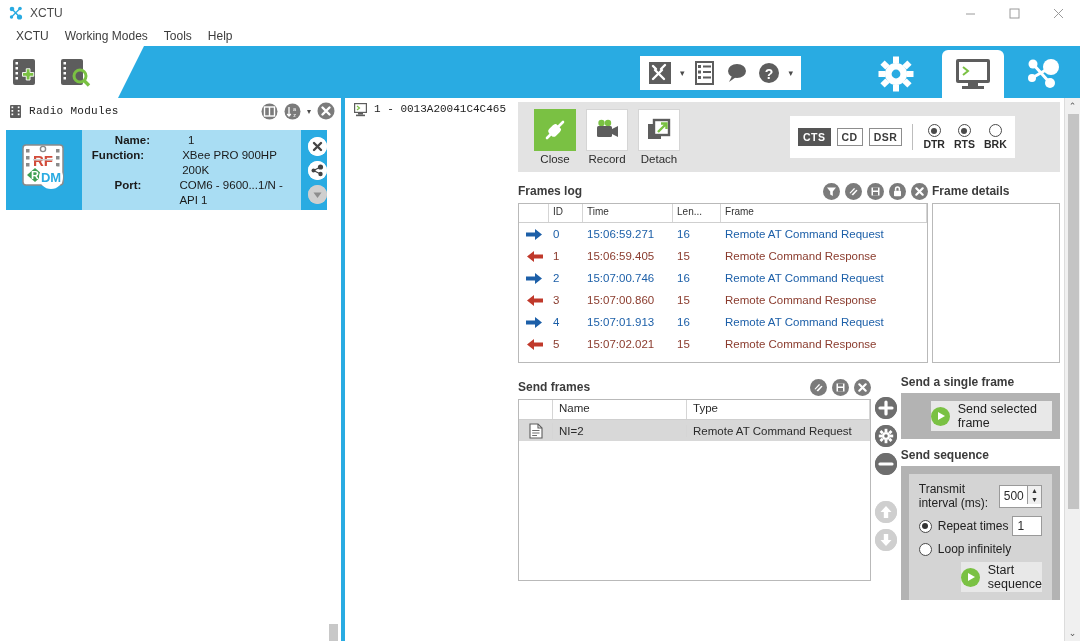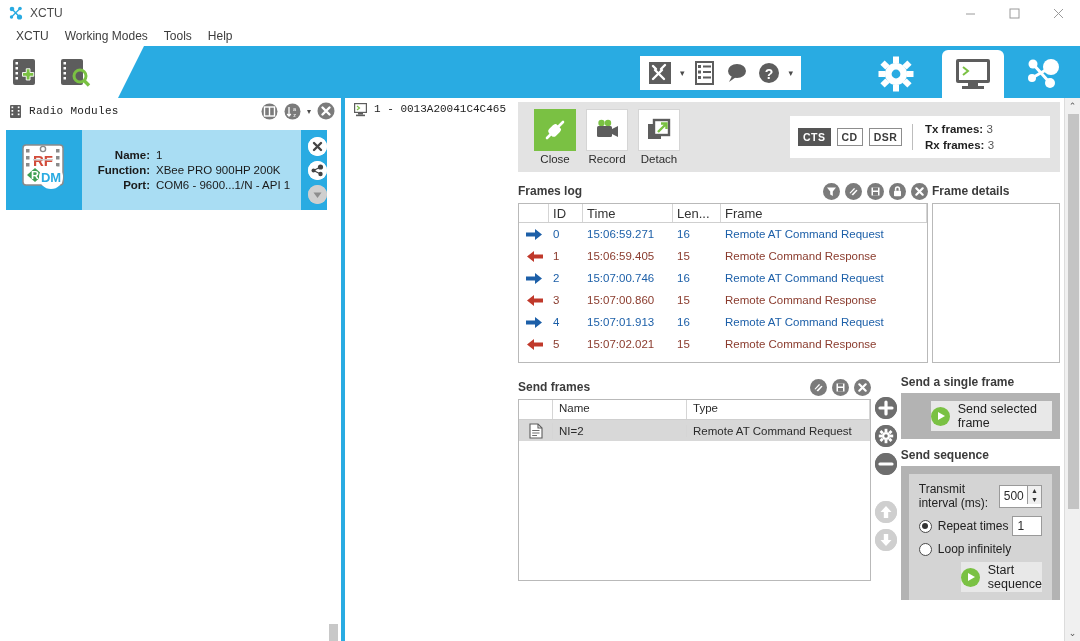--- a/index.html
+++ b/index.html
@@ -58,21 +58,21 @@
   }
   .sidebar-header{ height:26px; display:flex;align-items:center; padding:0 6px 0 8px; background:#fff; gap:6px;}
   .sb-title{ font-family:"Liberation Mono", monospace; font-size:11px; color:#222; letter-spacing:.3px;}
   .sb-header-icons{ margin-left:auto; display:flex; align-items:center; gap:6px;}
   .sidebar-body{ flex:1; position:relative; background:#fff; padding:6px 8px 0 6px; overflow:hidden;}
   .device-card{
     background:#29abe2; display:flex; height:80px; position:relative;
   }
   .dev-icon-area{ width:76px; display:flex; align-items:center; justify-content:center; }
   .dev-info{ flex:1; background:#a9ddf3; display:flex; flex-direction:column; justify-content:center; padding:3px 6px;}
-  .dev-row{ display:flex; font-size:11.5px; line-height:15px; color:#1a1a1a;}
+  .dev-row{ display:flex; font-size:11.5px; line-height:15px; color:#1a1a1a;gap:32px;}
   .dev-lab{ width:62px; text-align:right; font-weight:bold; margin-right:6px; }
   .dev-btns{ width:32px; display:flex; flex-direction:column; align-items:center; justify-content:center; gap:5px;}
 
   
   .cbtn{ width:19px;height:19px;border-radius:50%;background:#ffffff;display:flex;align-items:center;justify-content:center;flex:none;}
   .cbtn.lightgrey{ background:#cccccc; }
 
   .sb-scroll{ position:absolute; right:0; top:0; bottom:0; width:14px; background:#fff;}
   .sb-thumb{ position:absolute; right:3px; top:500px; width:9px; height:38px; background:#c8c8c8;}
 
@@ -111,21 +111,21 @@
   
   .panel-head{ height:24px; display:flex; align-items:center; font-weight:bold; font-size:12px; color:#3b3b3b;}
   .panel-head .tools{ display:flex; gap:5px; margin-left:auto; align-items:center;}
 
   .log-section{ margin-top:7px; margin-right:16px; display:flex; }
   .log-left{ width:410px; }
   .log-right{ flex:1; margin-left:4px;}
   .tbl{
     border:1px solid #b9b9b9; background:#fff; height:160px; overflow:hidden;
   }
-  .tbl-head{ display:flex; height:19px; border-bottom:1px solid #cfcfcf; font-size:13px; color:#333; background:#fff;}
+  .tbl-head{ display:flex; height:19px; border-bottom:1px solid #cfcfcf; font-size:10px; color:#333; background:#fff;}
   .th{ padding:2px 4px; border-right:1px solid #d5d5d5; overflow:hidden; white-space:nowrap;}
   .row{ display:flex; height:22px; align-items:center; font-size:11.5px;}
   .td{ padding:0 4px; overflow:hidden; white-space:nowrap;}
   .c-ico{width:30px; display:flex; justify-content:center;}
   .c-id{width:34px;}
   .c-time{width:90px;}
   .c-len{width:48px;}
   .c-frame{flex:1;}
   .tx{ color:#1c5fa8;}
   .rx{ color:#8a3b2d;}
@@ -489,30 +489,20 @@
               <div class="led on"></div>
               <div class="ledlb">RTS</div>
             </div>
             <div class="ledcol">
               <div class="led"></div>
               <div class="ledlb">BRK</div>
             </div>
           </div>
         </div>
 
-        <div class="frames-count">
-          <div class="fc-row">
-            <b>Tx frames:</b>
-            <span>3</span>
-          </div>
-          <div class="fc-row">
-            <b>Rx frames:</b>
-            <span>3</span>
-          </div>
-        </div>
       </div>
 
       <div class="log-section">
         <div class="log-left">
           <div class="panel-head">
             <span>Frames log</span>
             <span class="tools">
               <span>
                 <svg width="17" height="17" viewBox="0 0 17 17">
                     <circle cx="8.5" cy="8.5" r="8.5" fill="#7b7b7b"></circle>

